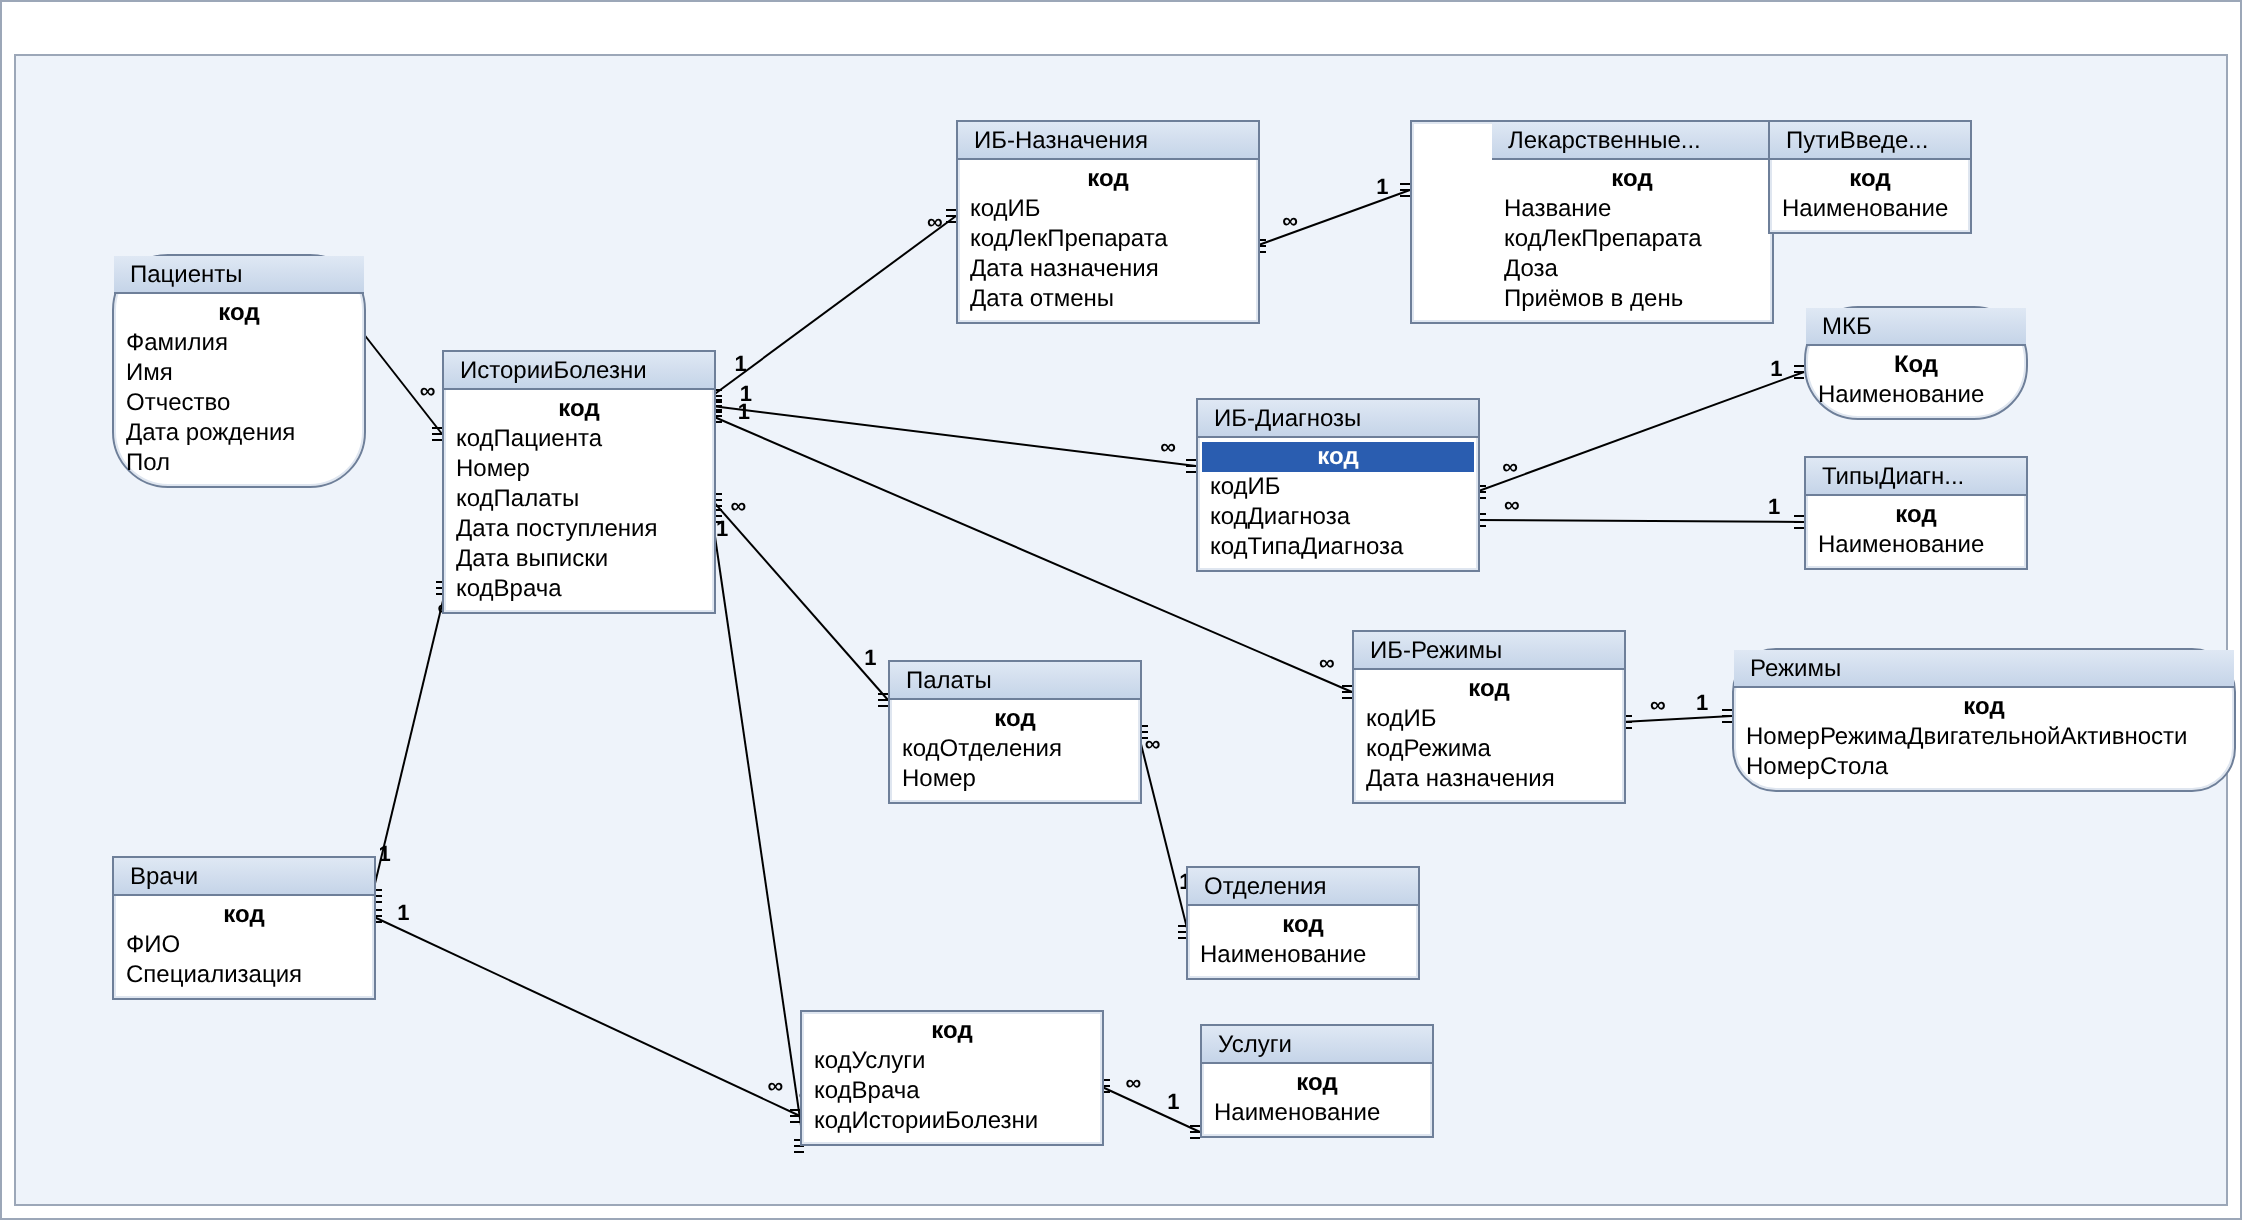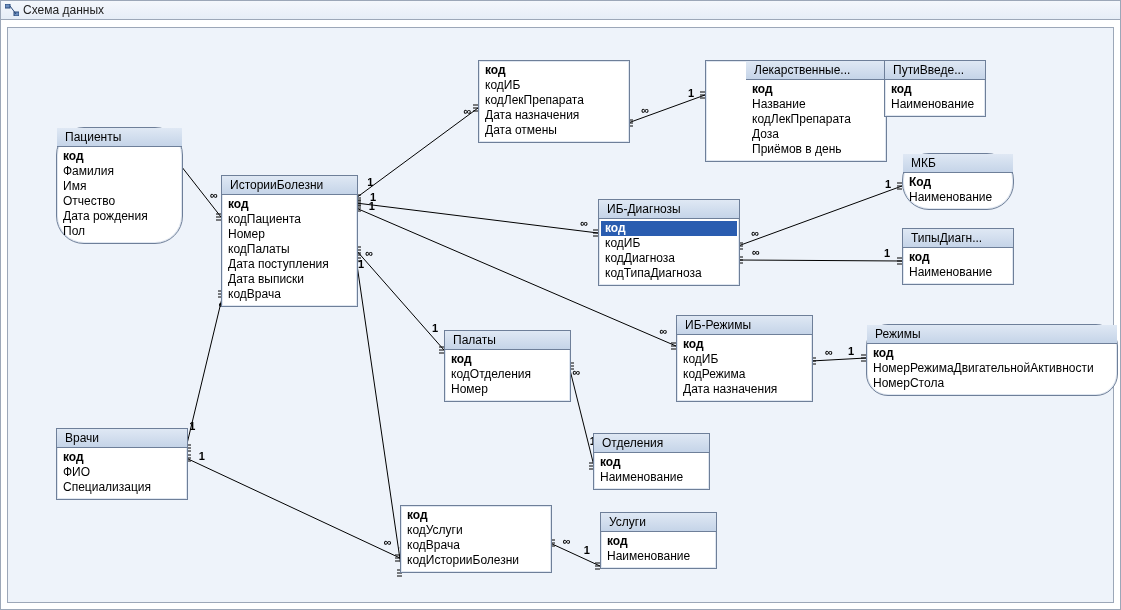--- a/index.html
+++ b/index.html
@@ -6,38 +6,28 @@
   .window{width:1121px;height:610px;position:relative;border:1px solid #9ca7b8;box-sizing:border-box;overflow:hidden;}
   .titlebar{height:18px;line-height:18px;background:linear-gradient(#f4f7fc,#e6edf7);border-bottom:1px solid #9ca7b8;padding-left:4px;color:#222;display:flex;align-items:center;gap:4px;}
   .titlebar svg{display:block;}
   .canvas-wrap{position:absolute;left:6px;top:26px;right:6px;bottom:6px;border:1px solid #9ca7b8;background:#eef3fa;}
   .canvas{position:absolute;inset:0;}
   svg.links{position:absolute;inset:0;width:100%;height:100%;pointer-events:none;}
   .tbl{position:absolute;border:1px solid #6e7f99;background:#fff;box-shadow:0 0 0 1px #dfe6f0 inset;}
   .tbl .hdr{background:linear-gradient(#dfe8f4,#c5d4e8);border-bottom:1px solid #6e7f99;padding:2px 8px;white-space:nowrap;overflow:hidden;text-overflow:ellipsis;}
   .tbl .body{padding:2px 6px 4px 6px;}
   .tbl .fld{white-space:nowrap;line-height:15px;}
-  .tbl .fld.pk{font-weight:bold;}
+  .tbl .fld.pk{font-weight:bold;text-align:center;}
   .tbl .fld.sel{background:#2a5db0;color:#fff;padding:0 4px;margin:0 -4px;display:block;}
   .card{font-family:"Segoe UI",Tahoma,sans-serif;font-size:11px;fill:#000;font-weight:bold;}
 </style>
 </head>
 <body>
 
 <div class="window">
-  <div class="titlebar">
-    <span>
-      <svg width="14" height="12" viewBox="0 0 14 12">
-          <rect x="0" y="0" width="5" height="4" fill="#6e8fbf" stroke="#2a4a7a"></rect>
-          <rect x="9" y="8" width="5" height="4" fill="#6e8fbf" stroke="#2a4a7a"></rect>
-          <line x1="5" y1="2" x2="11" y2="10" stroke="#2a4a7a"></line>
-        </svg>
-    </span>
-    <span>Схема данных</span>
-  </div>
   <div class="canvas-wrap">
     <div class="canvas" id="canvas">
       <svg class="links" id="links-svg">
           <line x1="159" y1="120" x2="213" y2="189" stroke="#000" stroke-width="1"></line>
           <g>
             <line x1="159" y1="117" x2="164" y2="117" stroke="#000" stroke-width="1"></line>
             <line x1="159" y1="120" x2="164" y2="120" stroke="#000" stroke-width="1"></line>
             <line x1="159" y1="123" x2="164" y2="123" stroke="#000" stroke-width="1"></line>
           </g>
           <g>
@@ -256,20 +246,21 @@
         </div>
         <div class="tbl" style="left: 48px; top: 400px; width: 130px;">
           <div class="hdr">Врачи</div>
           <div class="body">
             <div class="fld pk">код</div>
             <div class="fld">ФИО</div>
             <div class="fld">Специализация</div>
           </div>
         </div>
         <div class="tbl" style="left: 470px; top: 32px; width: 150px;">
+          <div class="hdr">ИБ-Назначения</div>
           <div class="body">
             <div class="fld pk">код</div>
             <div class="fld">кодИБ</div>
             <div class="fld">кодЛекПрепарата</div>
             <div class="fld">Дата назначения</div>
             <div class="fld">Дата отмены</div>
           </div>
         </div>
         <div class="tbl" style="left: 697px; top: 32px; width: 140px; padding-left: 40px;">
           <div class="hdr">Лекарственные...</div>

